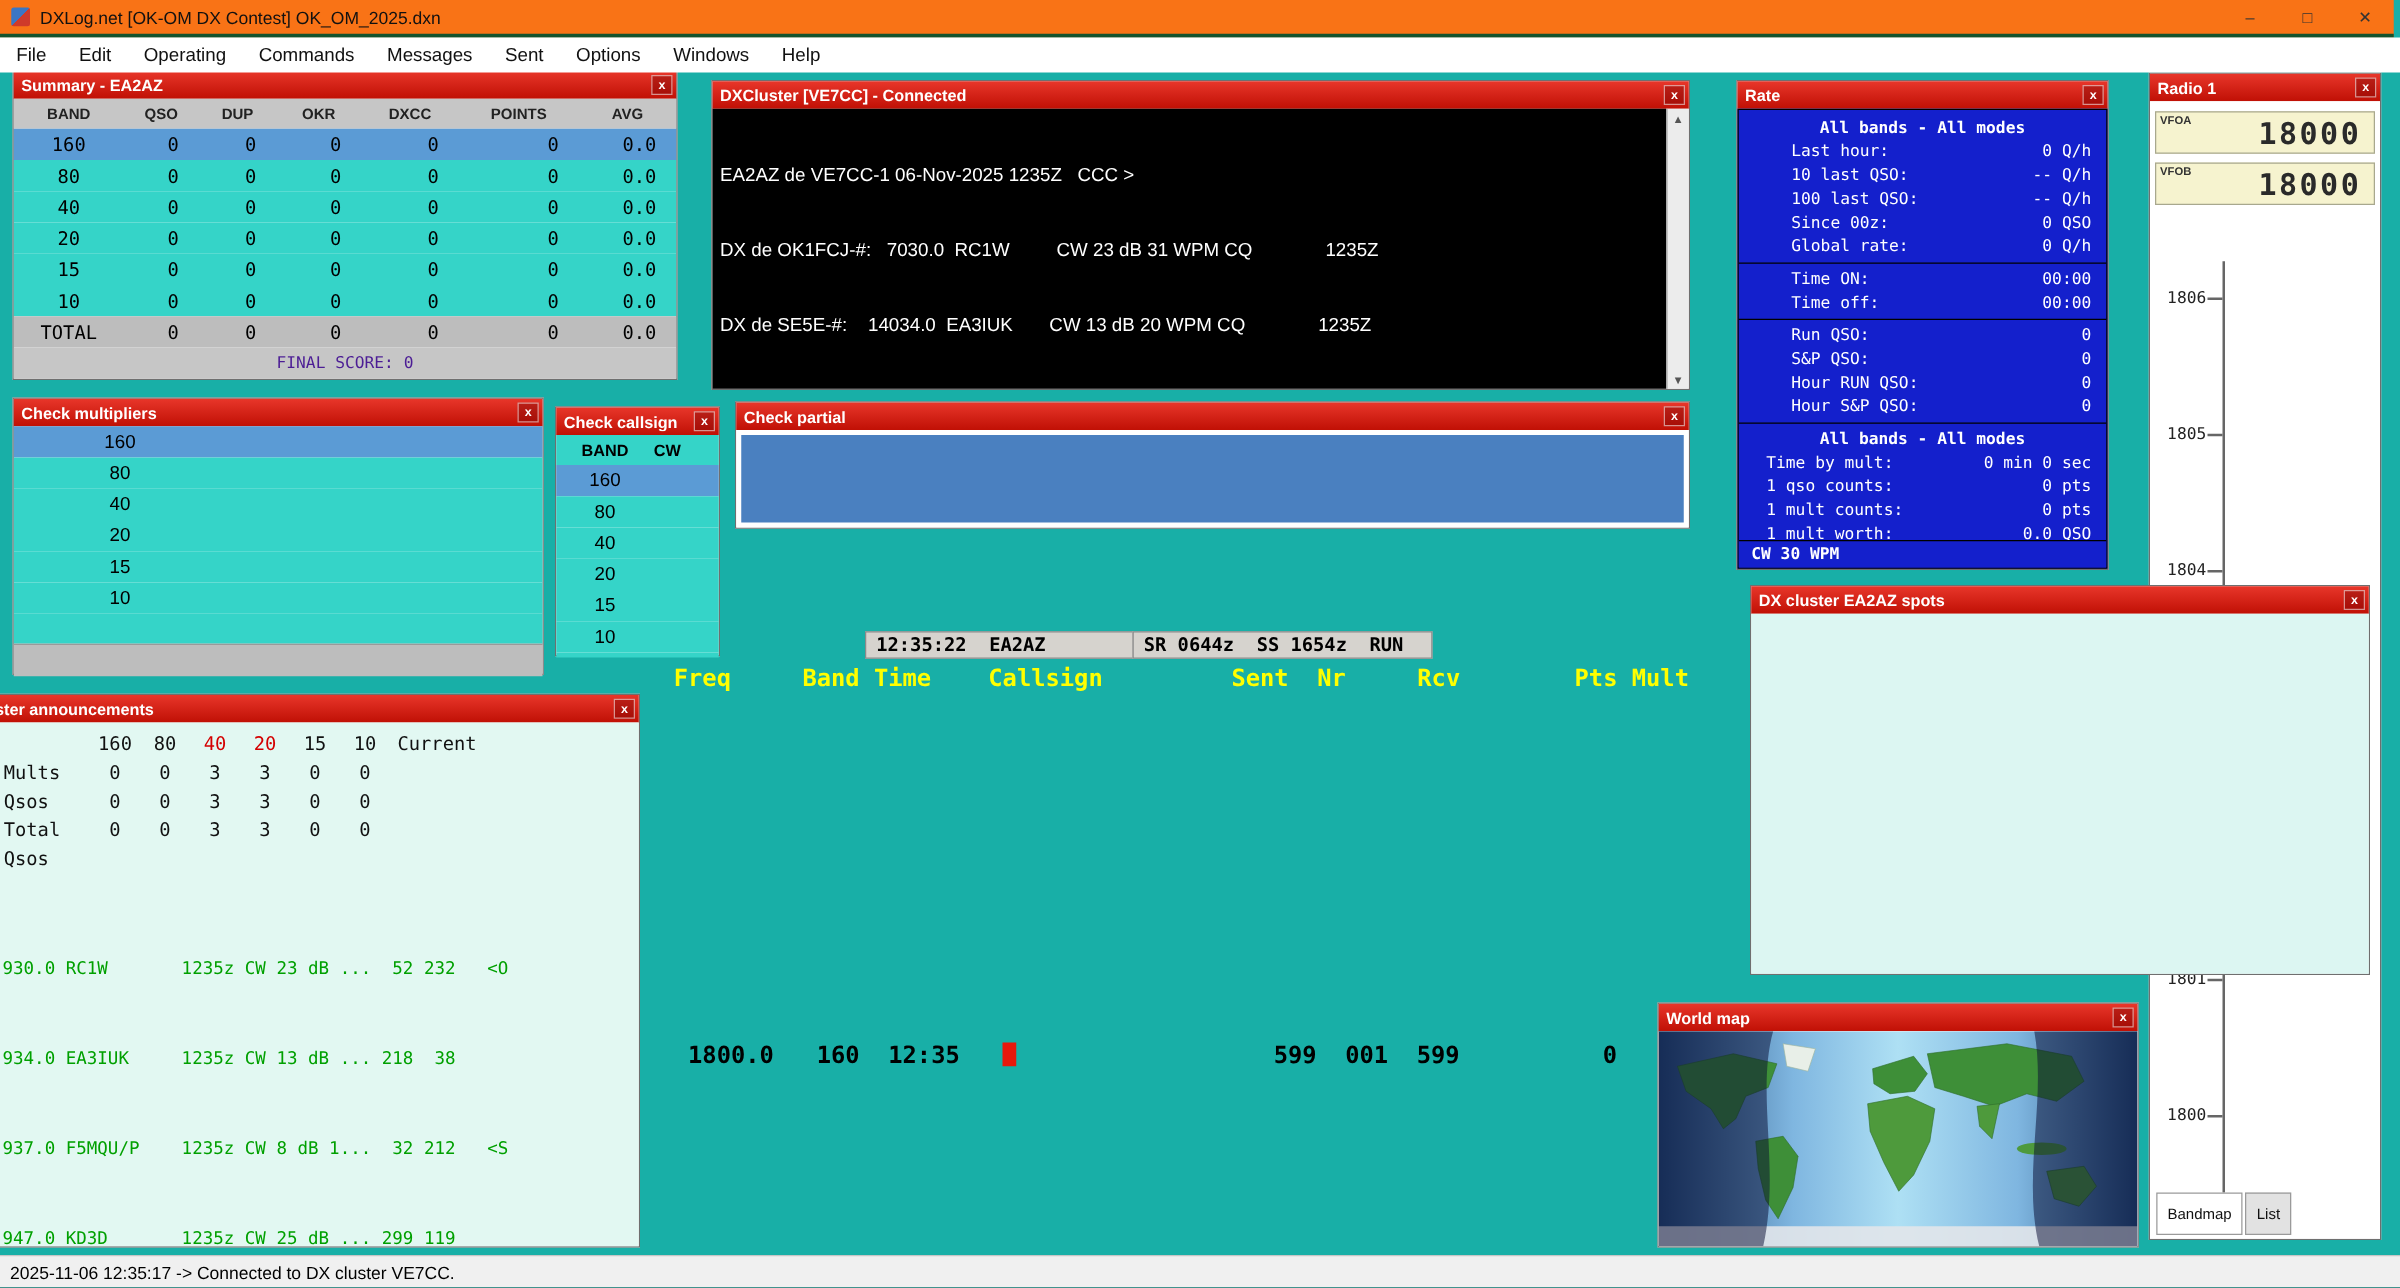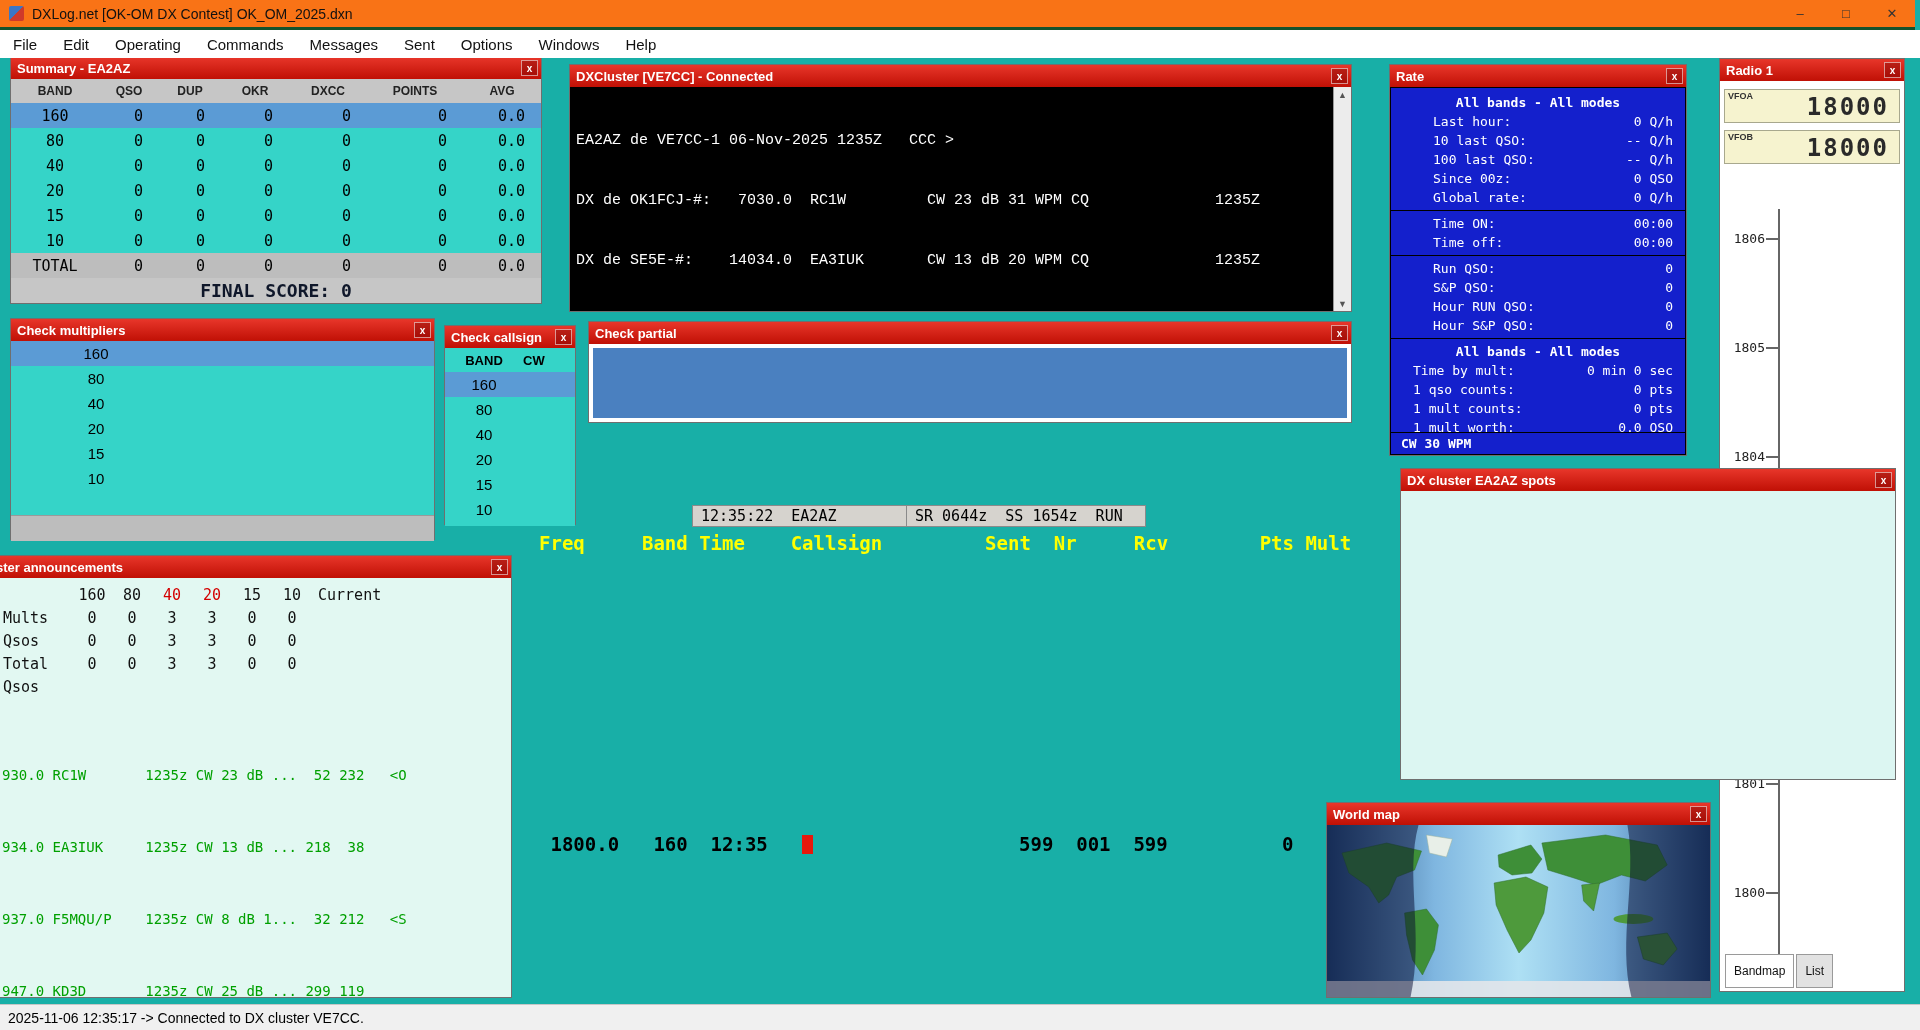--- a/index.html
+++ b/index.html
@@ -25,24 +25,24 @@
 
   
   .sum-row{display:grid;grid-template-columns:88px 60px 62px 68px 78px 96px 78px;height:25px;align-items:center;font-size:15px}
   .sum-head{height:24px;background:#c6c6c6;font-size:12px;font-weight:bold;color:#222}
   .sum-head span{text-align:center;font-family:"Liberation Sans",sans-serif}
   .sum-cell{text-align:right;padding-right:16px;font-family:"DejaVu Sans Mono",monospace}
   .sum-band{text-align:center;padding-right:0}
   .row-tq{background:#35d4c8}
   .row-sel{background:#5b9bd5}
   .row-gray{background:#bdbdbd}
-  .sum-footer{height:25px;background:#c6c6c6;display:flex;align-items:center;justify-content:center;color:#0f172a;font-weight:bold;font-size:18px;font-family:"DejaVu Sans Mono",monospace}
-
-  
-  .term{position:absolute;left:0;top:22px;right:18px;bottom:0;background:#000;color:#fff;font-family:Liberation Mono, monospace;font-size:15px;line-height:20px;padding:4px 0 0 6px;white-space:pre;overflow:hidden}
+  .sum-footer{height:25px;background:#c6c6c6;display:flex;align-items:center;justify-content:center;color:#4c1d95;font-weight:normal;font-size:13px;font-family:"DejaVu Sans Mono",monospace}
+
+  
+  .term{position:absolute;left:0;top:22px;right:18px;bottom:0;background:#000;color:#fff;font-family:Liberation Sans, sans-serif;font-size:15px;line-height:20px;padding:4px 0 0 6px;white-space:pre;overflow:hidden}
   .scrollv{position:absolute;right:0;top:22px;width:18px;bottom:0;background:#ececec;border-left:1px solid #999;display:flex;flex-direction:column;justify-content:space-between;align-items:center}
   .sarrow{font-size:9px;color:#555;height:15px;display:flex;align-items:center}
 
   
   .rate-body{position:absolute;left:0;right:0;top:22px;bottom:0;background:#1420cc;color:#fff;font-family:"DejaVu Sans Mono",monospace;font-size:13px;padding-top:5px;border:1px solid #000}
   .rate-h{text-align:center;line-height:19px;font-weight:bold}
   .rate-row{display:flex;justify-content:space-between;line-height:19px;padding:0 12px 0 42px}
   .rate-row.wide{padding-left:22px}
   .rate-div{border-top:1px solid #000;margin:3px 0}
   .rate-foot{position:absolute;left:0;bottom:0;width:100%;height:22px;border-top:1px solid #000;display:flex;align-items:center;padding-left:10px;font-weight:bold;font-size:13px;background:#1420cc}
@@ -87,21 +87,21 @@
   .ann-row .v{text-align:center}
   .ann-row .cur{text-align:left;padding-left:6px}
   .red{color:#d40000}
   .ann-spots{margin-top:16px;padding-left:33px;font-family:"DejaVu Sans Mono",monospace;font-size:14px;line-height:24px;color:#00a000;white-space:pre}
 
   
   .map-body{position:absolute;left:0;right:0;top:22px;bottom:0;background:#fff}
   .map-body svg{display:block;width:100%;height:100%}
 
   
-  .seg{position:absolute;height:22px;background:#d6d3ce;border:1px solid #8a8a8a;display:flex;align-items:center;padding-left:8px;font-family:"DejaVu Sans Mono",monospace;font-size:15px;font-weight:normal;color:#000;white-space:pre}
+  .seg{position:absolute;height:22px;background:#d6d3ce;border:1px solid #8a8a8a;display:flex;align-items:center;padding-left:8px;font-family:"DejaVu Sans Mono",monospace;font-size:15px;font-weight:bold;color:#000;white-space:pre}
   .log-headers{position:absolute;left:539px;top:532px;font-family:"DejaVu Sans Mono",monospace;font-size:19px;font-weight:bold;color:#ffff00;white-space:pre}
   .log-entry{position:absolute;left:539px;top:833px;font-family:"DejaVu Sans Mono",monospace;font-size:19px;font-weight:bold;color:#000;white-space:pre}
   .cursor{display:inline-block;width:11px;height:19px;background:#e8180c;vertical-align:-3px}
 </style>
 </head>
 <body>
 
 <div class="screen">
 
   <div class="os-bar">

